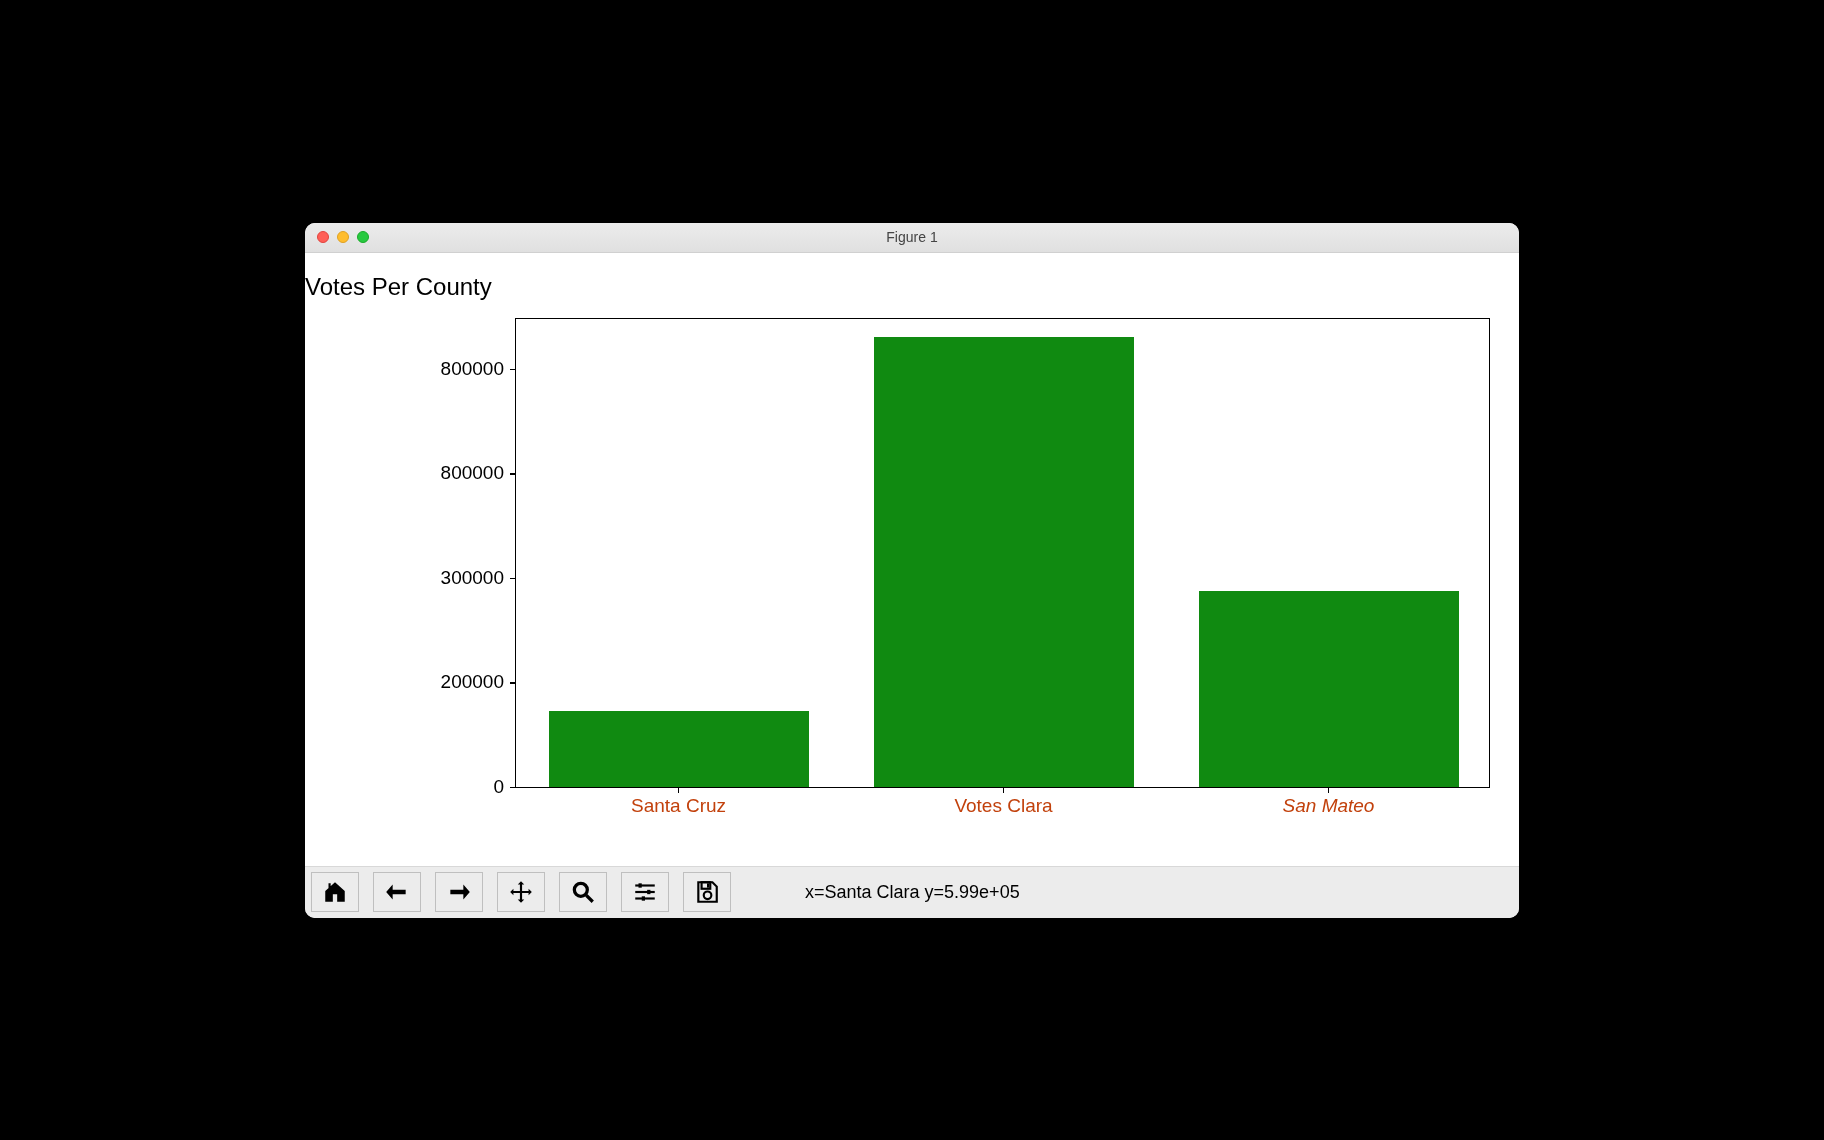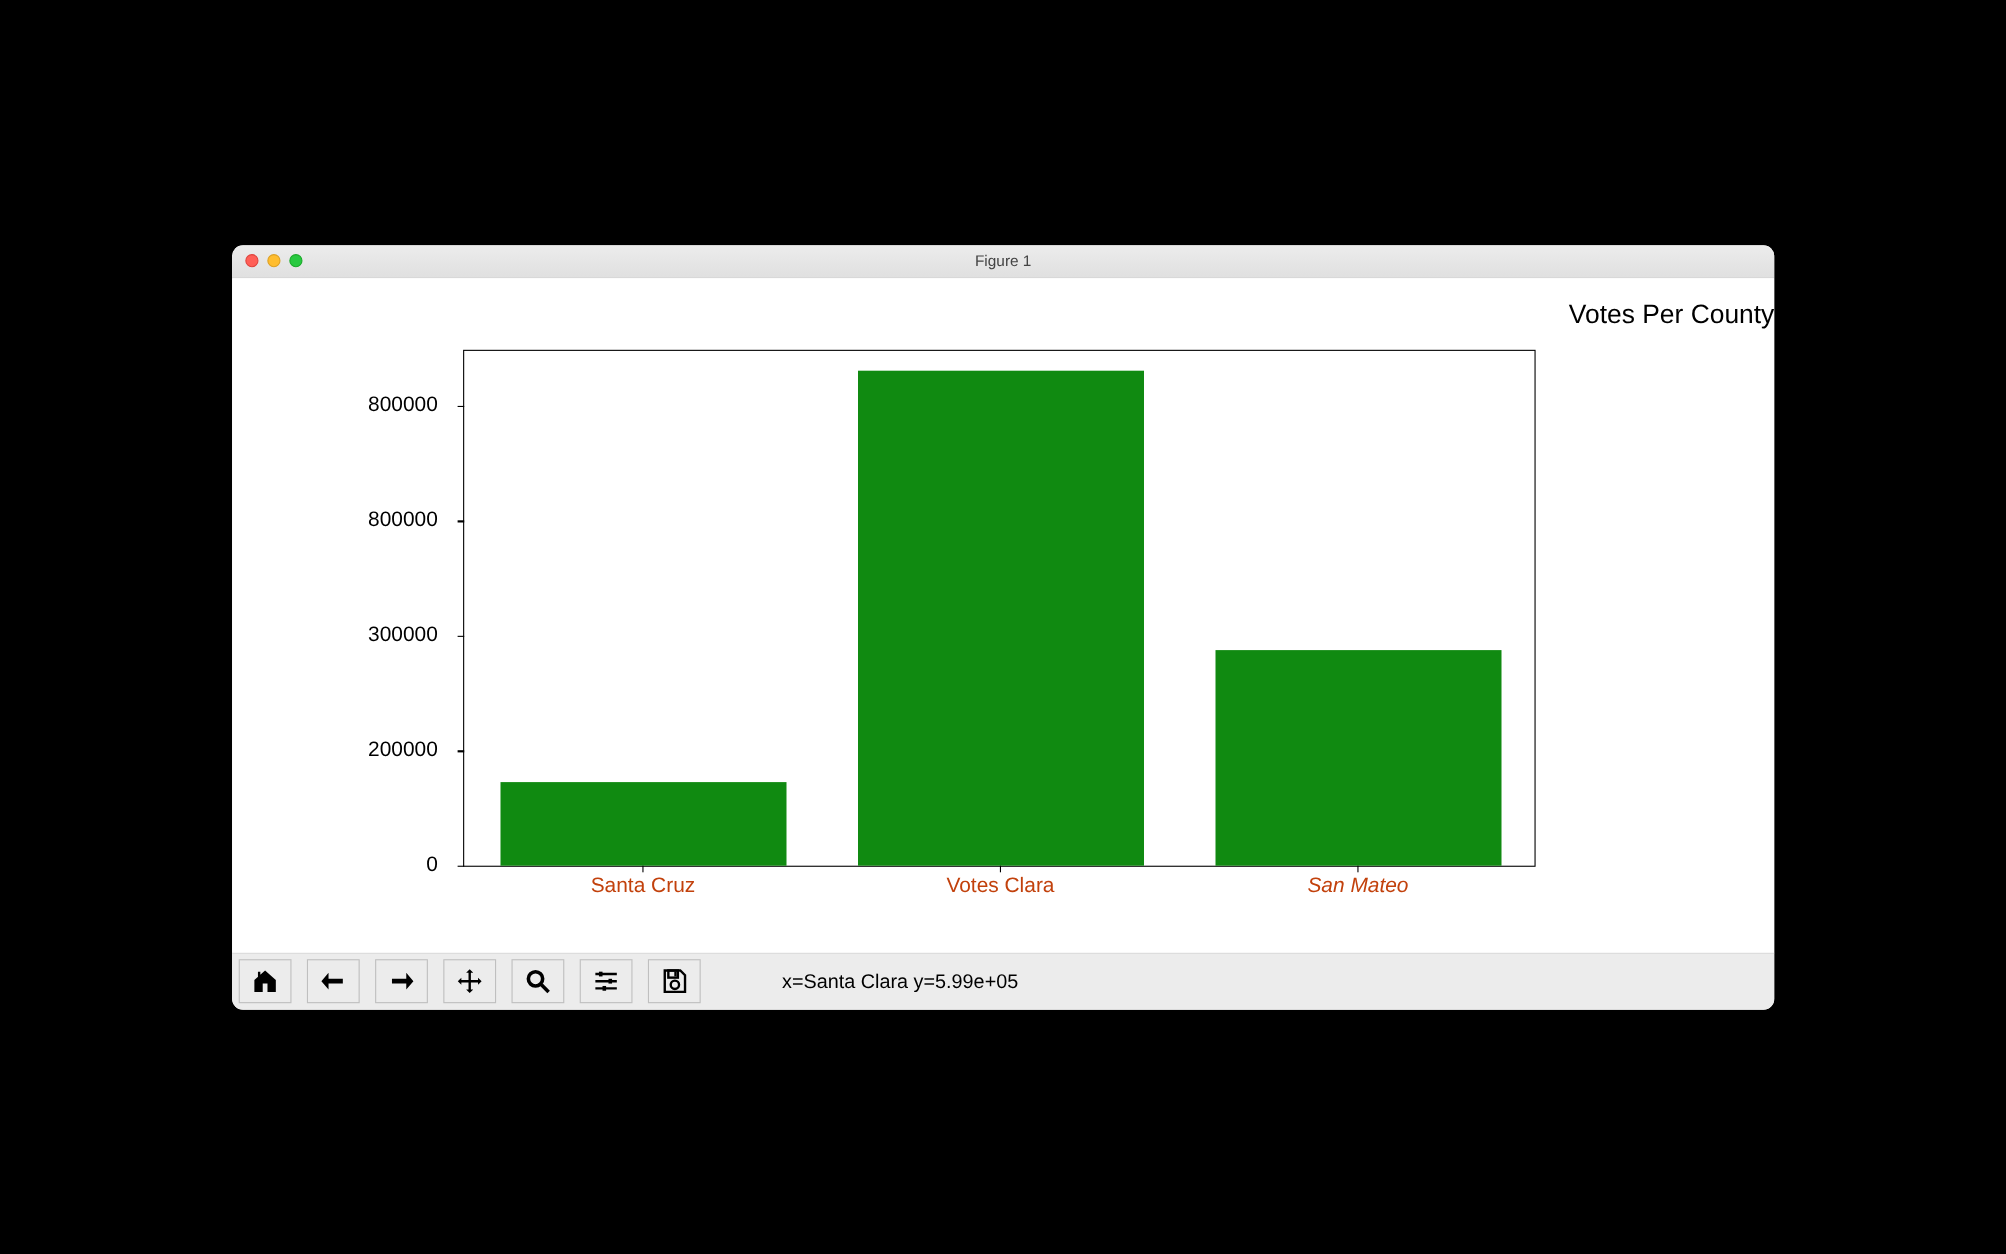--- a/index.html
+++ b/index.html
@@ -6,21 +6,21 @@
     body {
       background: #000;
       width: 1824px;
       height: 1140px;
       display: flex;
       align-items: center;
       justify-content: center;
       font-family: -apple-system, BlinkMacSystemFont, "Segoe UI", Helvetica, Arial, sans-serif;
     }
     .window {
-      width: 1402px;
+      width: 1214px;
       height: 695px;
       background: #fff;
       border-radius: 10px;
       overflow: hidden;
       box-shadow: 0 20px 60px rgba(0,0,0,0.5);
       display: flex;
       flex-direction: column;
     }
     .titlebar {
       height: 30px;
@@ -53,21 +53,21 @@
     }
     .plot-area {
       flex: 1;
       background: #fff;
       position: relative;
     }
     .plot-title {
       position: absolute;
       left: 0; right: 0;
       top: 20px;
-      text-align: right;
+      text-align: left;
       font-size: 24px;
       color: #000;
     }
     .axes-box {
       position: absolute;
       left: 210px;
       top: 65px;
       width: 975px;
       height: 470px;
       border: 1.5px solid #000;
@@ -76,21 +76,21 @@
       position: absolute;
       bottom: 0;
       background: #108a11;
     }
     .ytick {
       position: absolute;
       right: 100%;
       transform: translateY(50%);
       font-size: 19px;
       color: #000;
-      padding-right: 24px;
+      padding-right: 12px;
       white-space: nowrap;
     }
     .ytick::after {
       content: "";
       position: absolute;
       right: 0;
       top: 50%;
       width: 6px;
       height: 1.5px;
       background: #000;

